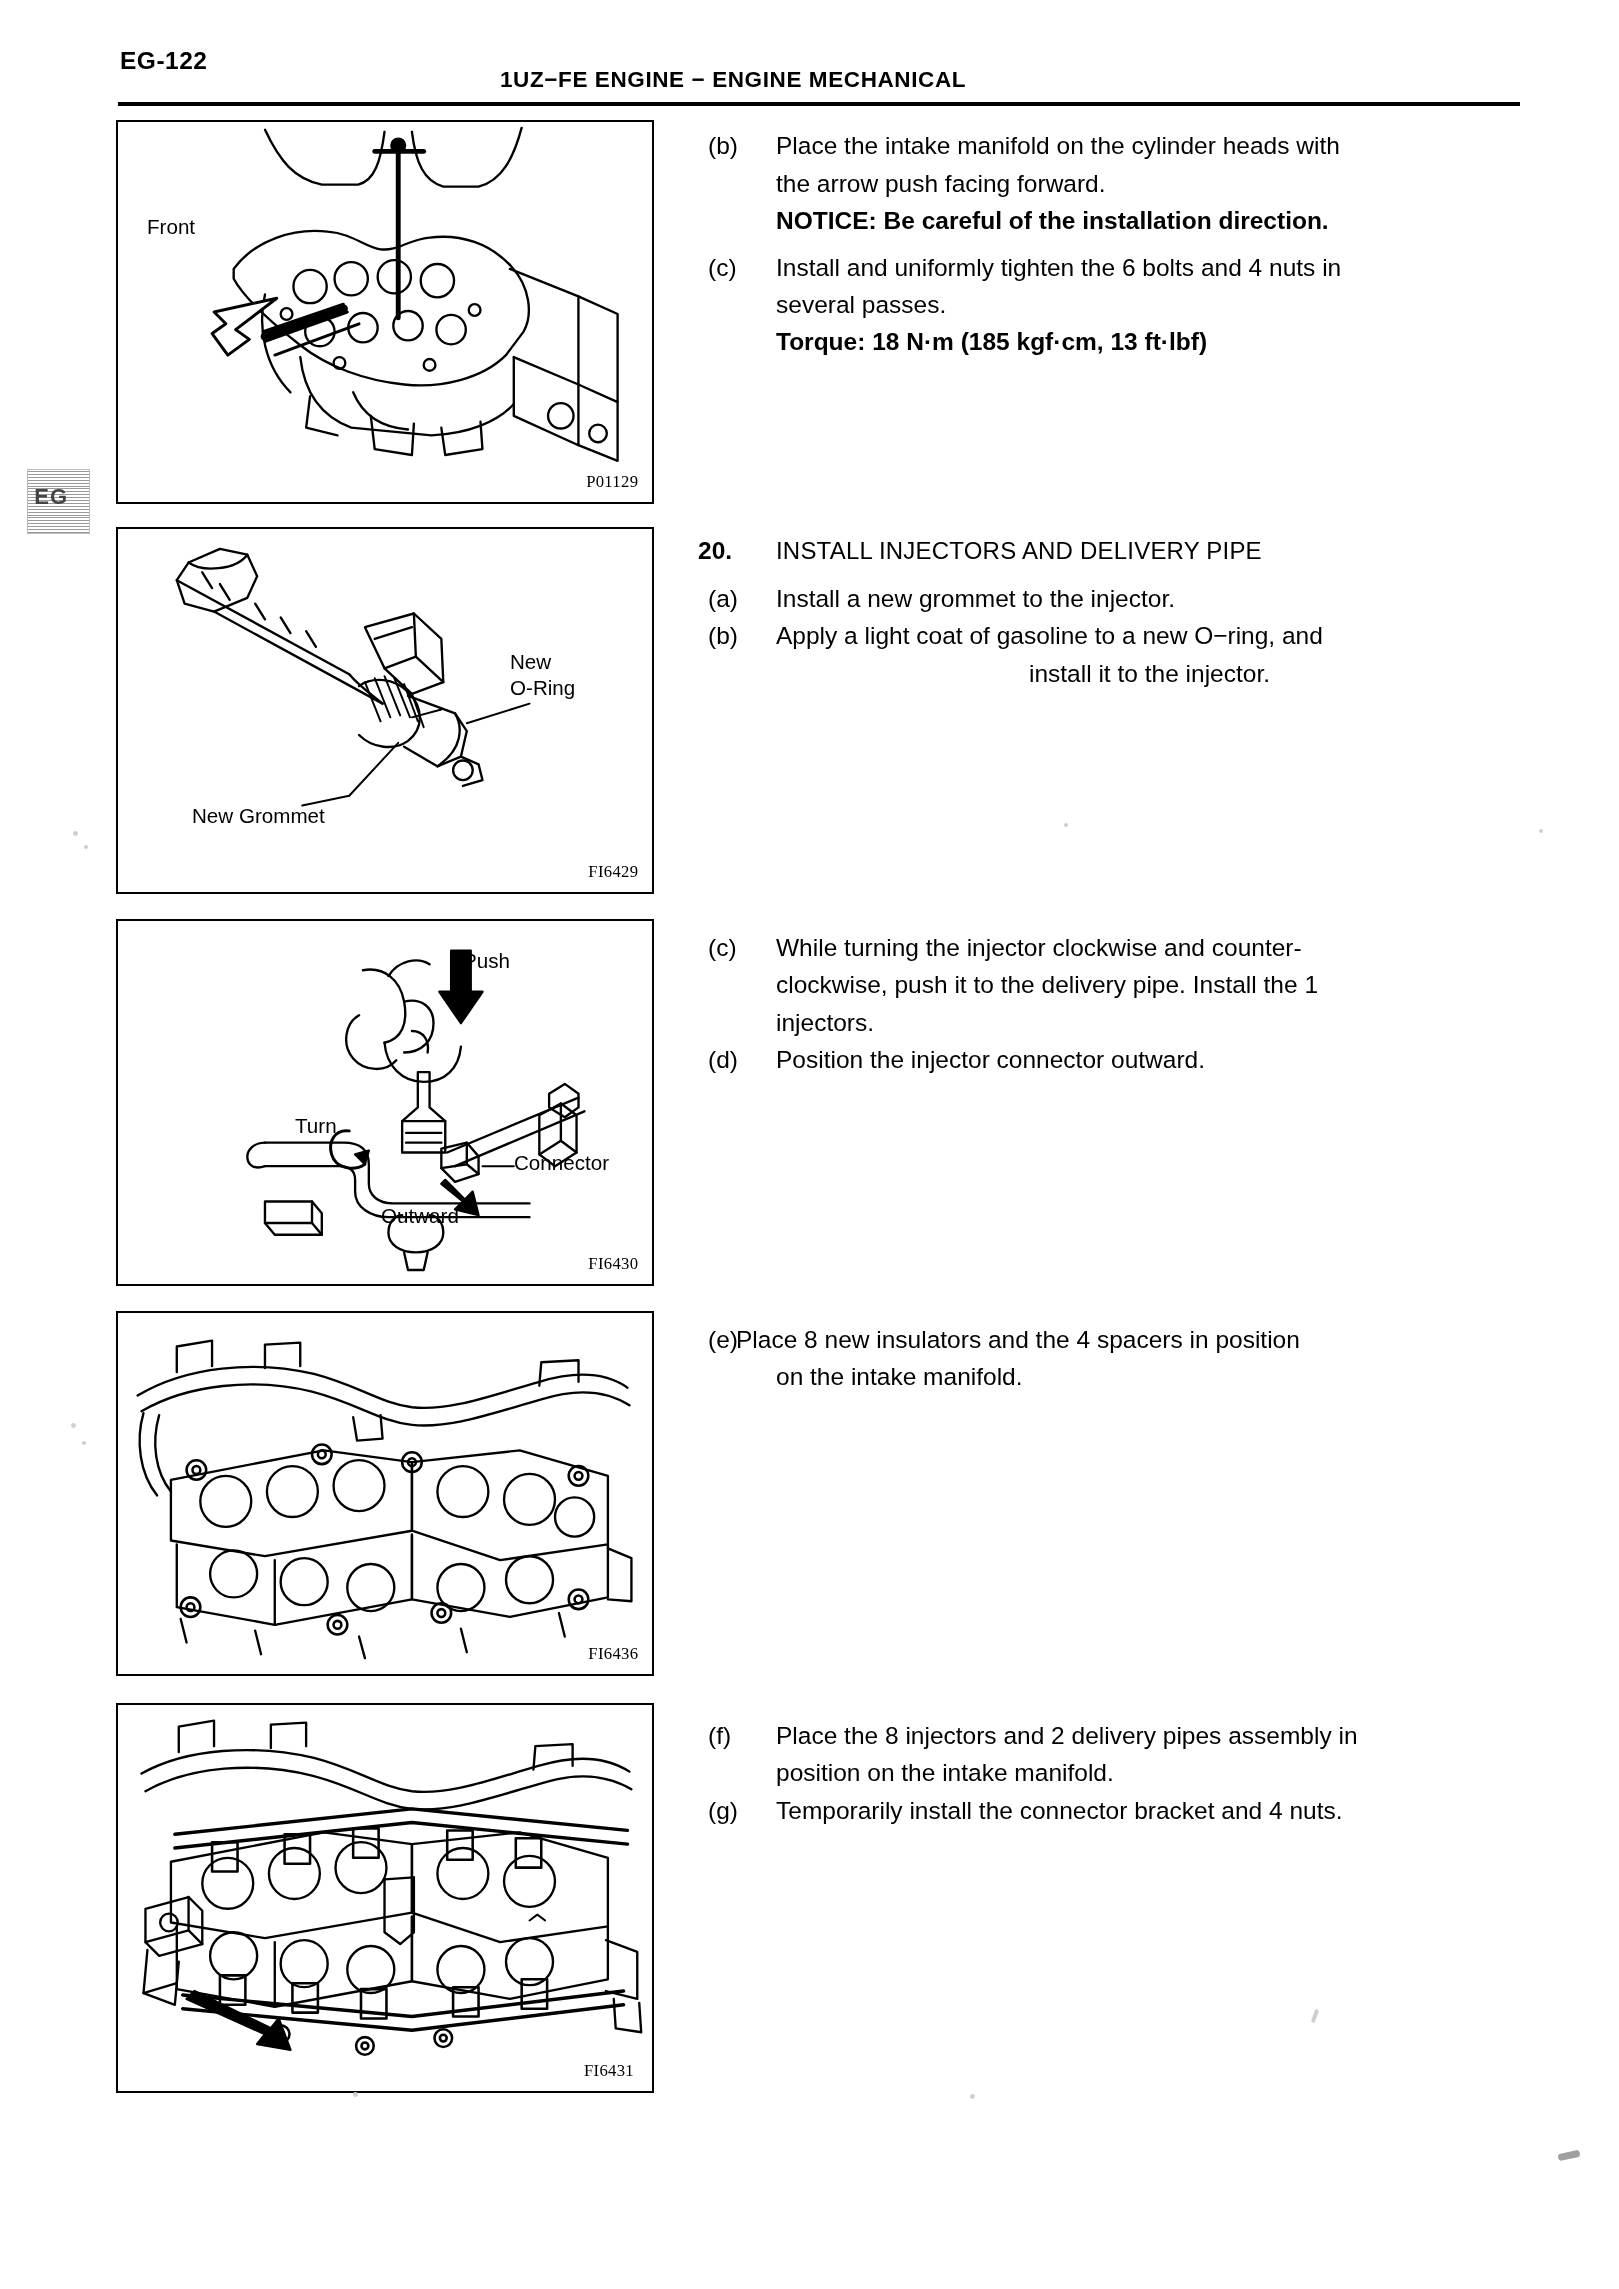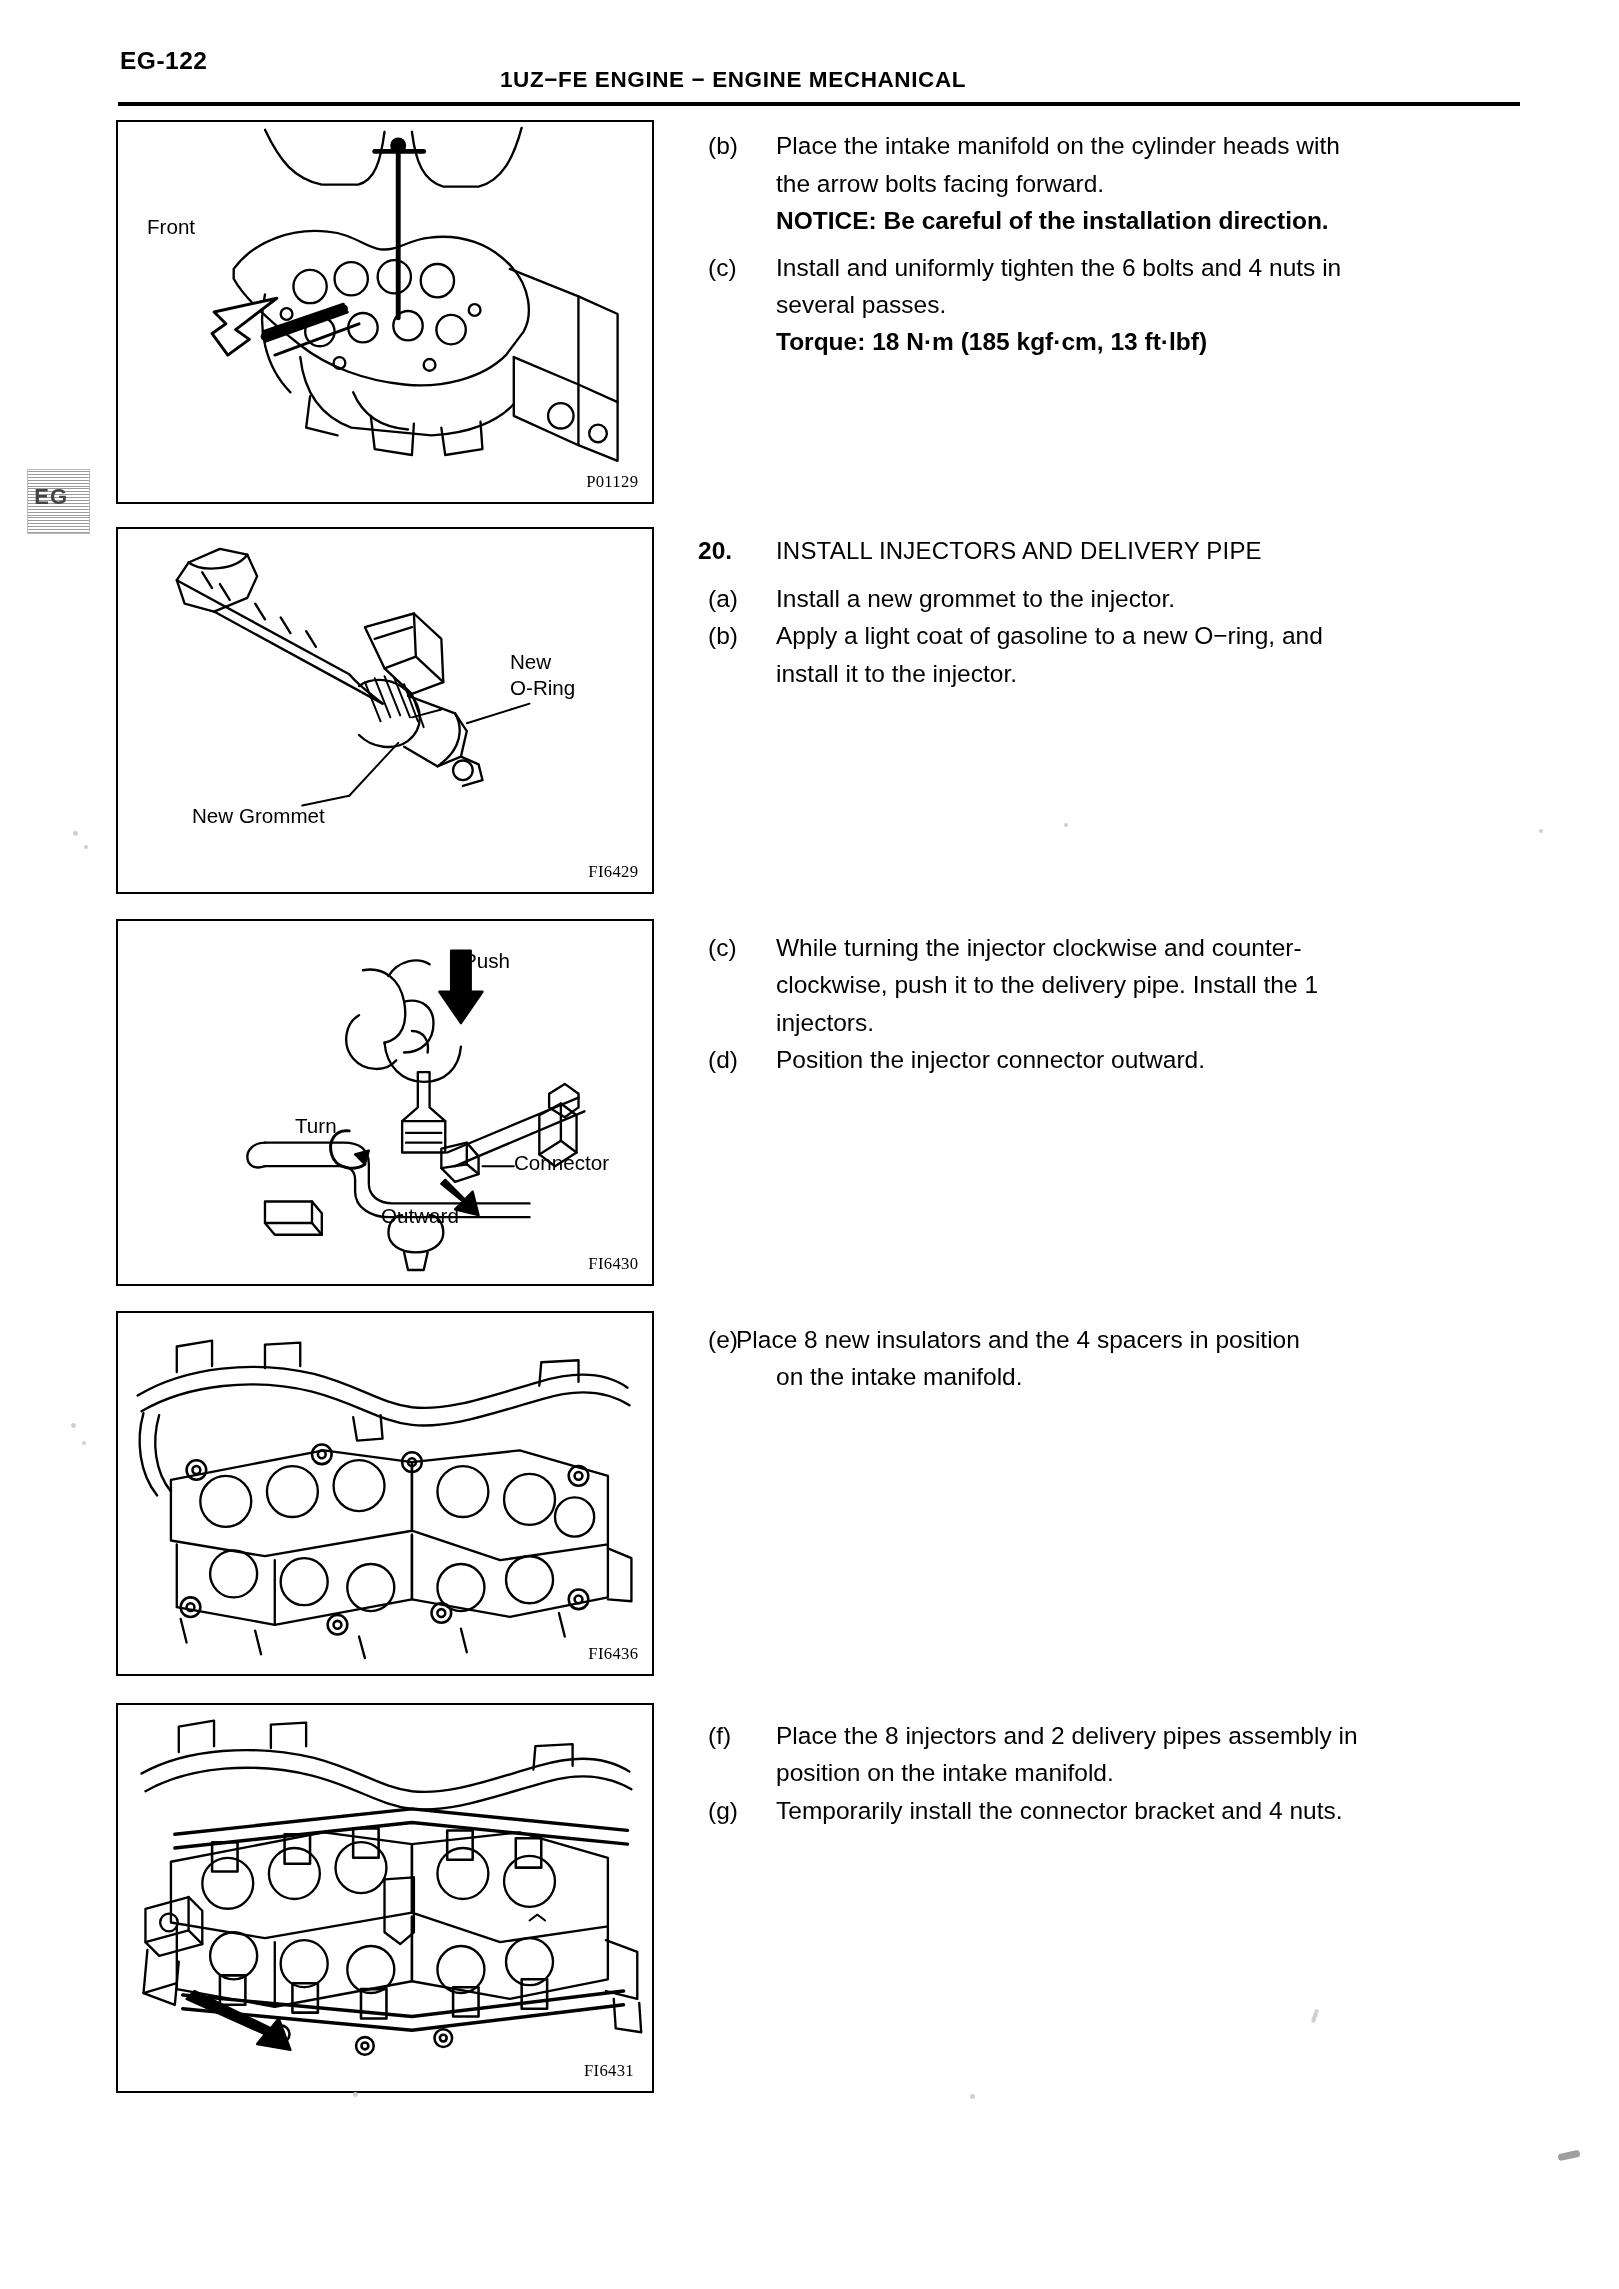--- a/index.html
+++ b/index.html
@@ -437,37 +437,37 @@
 
         <path d="M498 240 L530 252 L530 300 L498 292"></path>
         <path d="M506 300 L508 330 L534 334 L532 304"></path>
       </g>
     </svg>
     <div class="figcode" style="right:18px; bottom:9.8px;">FI6431</div>
   </div>
 
   <div class="mark" style="left:708px; top:127px;">(b)</div>
   <div class="txt just" style="left:776px; top:127px; width:747px;">Place the intake manifold on the cylinder heads with</div>
-  <div class="txt" style="left:776px; top:165px; width:747px;">the arrow bolts facing forward.</div>
+  <div class="txt" style="left:776px; top:165px; width:747px;">the arrow push facing forward.</div>
   <div class="txt bold" style="left:776px; top:202px; width:747px;">NOTICE: Be careful of the installation direction.</div>
 
   <div class="mark" style="left:708px; top:249px;">(c)</div>
   <div class="txt just" style="left:776px; top:249px; width:747px;">Install and uniformly tighten the 6 bolts and 4 nuts in</div>
   <div class="txt" style="left:776px; top:286px; width:747px;">several passes.</div>
   <div class="txt bold" style="left:776px; top:323px; width:747px;">Torque: 18 N·m (185 kgf·cm, 13 ft·lbf)</div>
 
   <div class="sect-num" style="left:698px; top:537px;">20.</div>
   <div class="sect-title" style="left:776px; top:537px;">INSTALL INJECTORS AND DELIVERY PIPE</div>
 
   <div class="mark" style="left:708px; top:580px;">(a)</div>
   <div class="txt" style="left:776px; top:580px; width:747px;">Install a new grommet to the injector.</div>
 
   <div class="mark" style="left:708px; top:617px;">(b)</div>
   <div class="txt just" style="left:776px; top:617px; width:747px;">Apply a light coat of gasoline to a new O−ring, and</div>
-  <div class="txt" style="left:776px; top:655px; width:747px;">install it to the injector.</div>
+  <div class="txt" style="left:776px; top:655px; width:747px;text-align:center;">install it to the injector.</div>
 
   <div class="mark" style="left:708px; top:929px;">(c)</div>
   <div class="txt just" style="left:776px; top:929px; width:747px;">While turning the injector clockwise and counter-</div>
   <div class="txt just" style="left:776px; top:966px; width:747px;">clockwise, push it to the delivery pipe. Install the 1</div>
   <div class="txt" style="left:776px; top:1004px; width:747px;">injectors.</div>
 
   <div class="mark" style="left:708px; top:1041px;">(d)</div>
   <div class="txt" style="left:776px; top:1041px; width:747px;">Position the injector connector outward.</div>
 
   <div class="mark" style="left:708px; top:1321px;">(e)</div>

